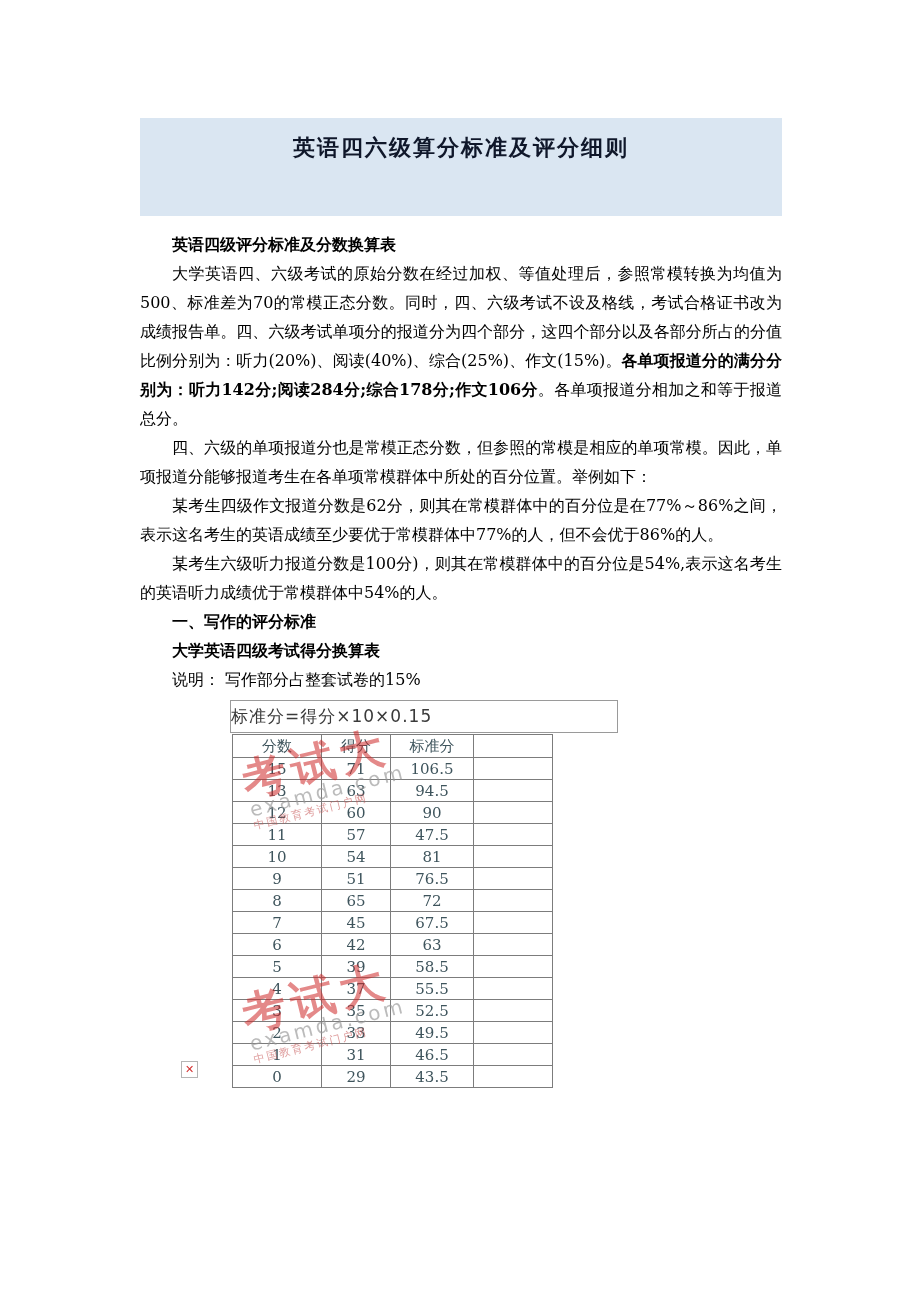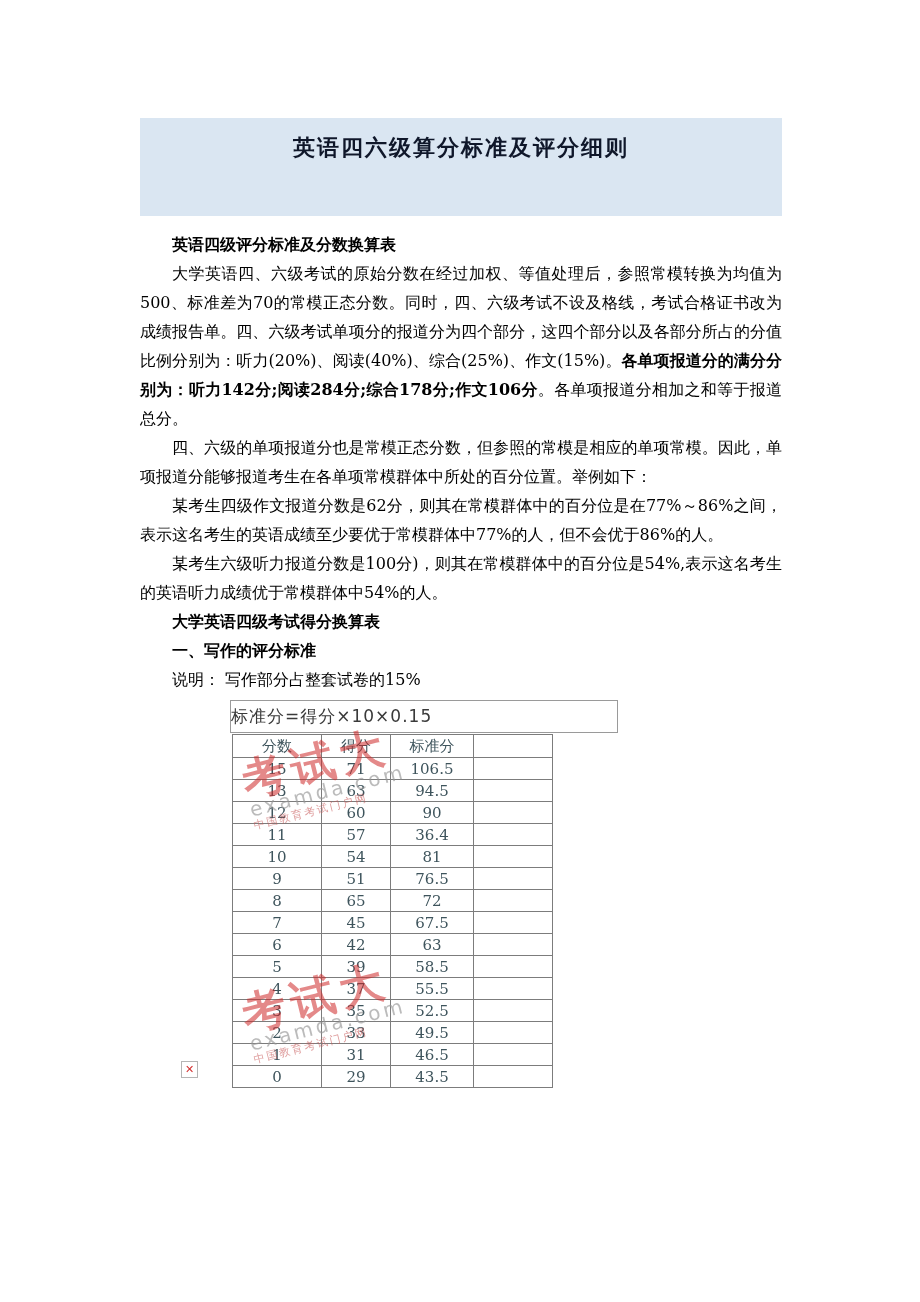--- a/index.html
+++ b/index.html
@@ -45,22 +45,22 @@
     <h1 class="doc-title">英语四六级算分标准及评分细则</h1>
   </header>
 
   <main class="content">
     <div id="blocks">
         <p class="para head"><span>英语四级评分标准及分数换算表</span></p>
         <p class="para"><span>大学英语四、六级考试的原始分数在经过加权、等值处理后，参照常模转换为均值为500、标准差为70的常模正态分数。同时，四、六级考试不设及格线，考试合格证书改为成绩报告单。四、六级考试单项分的报道分为四个部分，这四个部分以及各部分所占的分值比例分别为：听力(20%)、阅读(40%)、综合(25%)、作文(15%)。</span><span class="bold">各单项报道分的满分分别为：听力142分;阅读284分;综合178分;作文106分</span><span>。各单项报道分相加之和等于报道总分。</span></p>
         <p class="para"><span>四、六级的单项报道分也是常模正态分数，但参照的常模是相应的单项常模。因此，单项报道分能够报道考生在各单项常模群体中所处的百分位置。举例如下：</span></p>
         <p class="para"><span>某考生四级作文报道分数是62分，则其在常模群体中的百分位是在77%～86%之间，表示这名考生的英语成绩至少要优于常模群体中77%的人，但不会优于86%的人。</span></p>
         <p class="para"><span>某考生六级听力报道分数是100分)，则其在常模群体中的百分位是54%,表示这名考生的英语听力成绩优于常模群体中54%的人。</span></p>
+        <p class="para head"><span>一、写作的评分标准</span></p>
         <p class="para head"><span>大学英语四级考试得分换算表</span></p>
-        <p class="para head"><span>一、写作的评分标准</span></p>
         <p class="para"><span>说明： 写作部分占整套试卷的15%</span></p>
       </div>
 
     <div class="table-area">
       <div class="formula-box">
         <span>标准分=得分×10×0.15</span>
       </div>
 
       <table class="score-table">
         <thead>
@@ -86,21 +86,21 @@
             </tr>
             <tr>
               <td class="c1">12</td>
               <td class="c2">60</td>
               <td class="c3">90</td>
               <td class="c4"></td>
             </tr>
             <tr>
               <td class="c1">11</td>
               <td class="c2">57</td>
-              <td class="c3">36.4</td>
+              <td class="c3">47.5</td>
               <td class="c4"></td>
             </tr>
             <tr>
               <td class="c1">10</td>
               <td class="c2">54</td>
               <td class="c3">81</td>
               <td class="c4"></td>
             </tr>
             <tr>
               <td class="c1">9</td>

